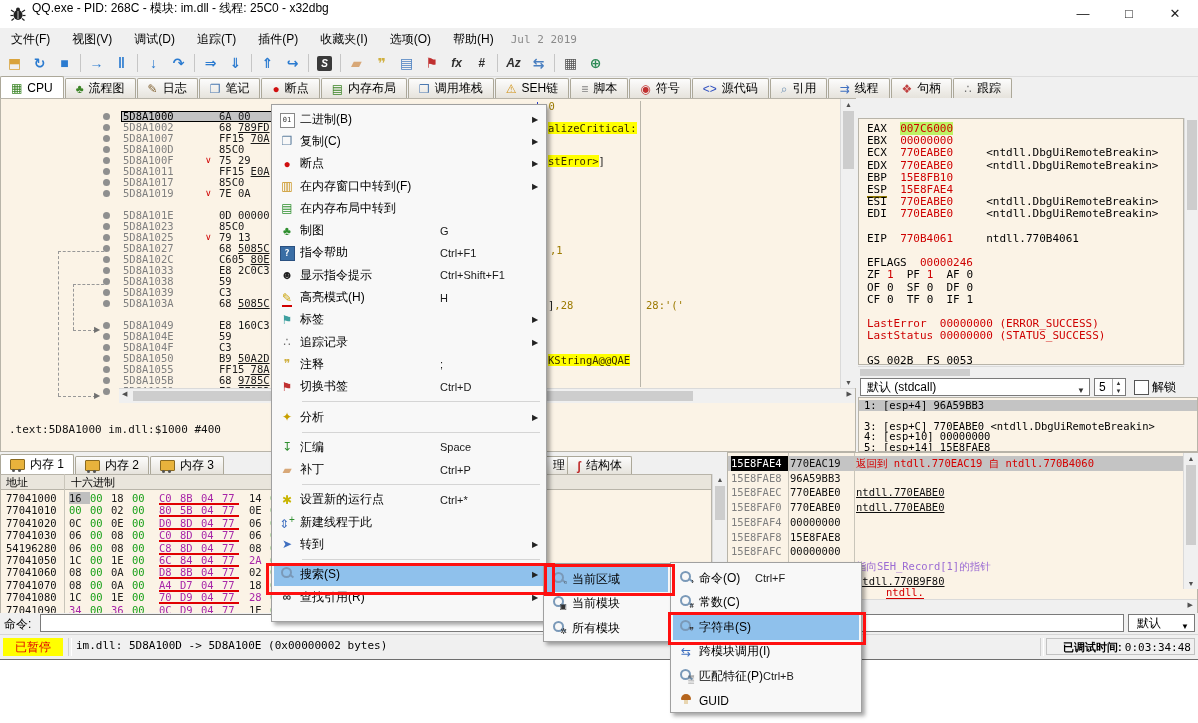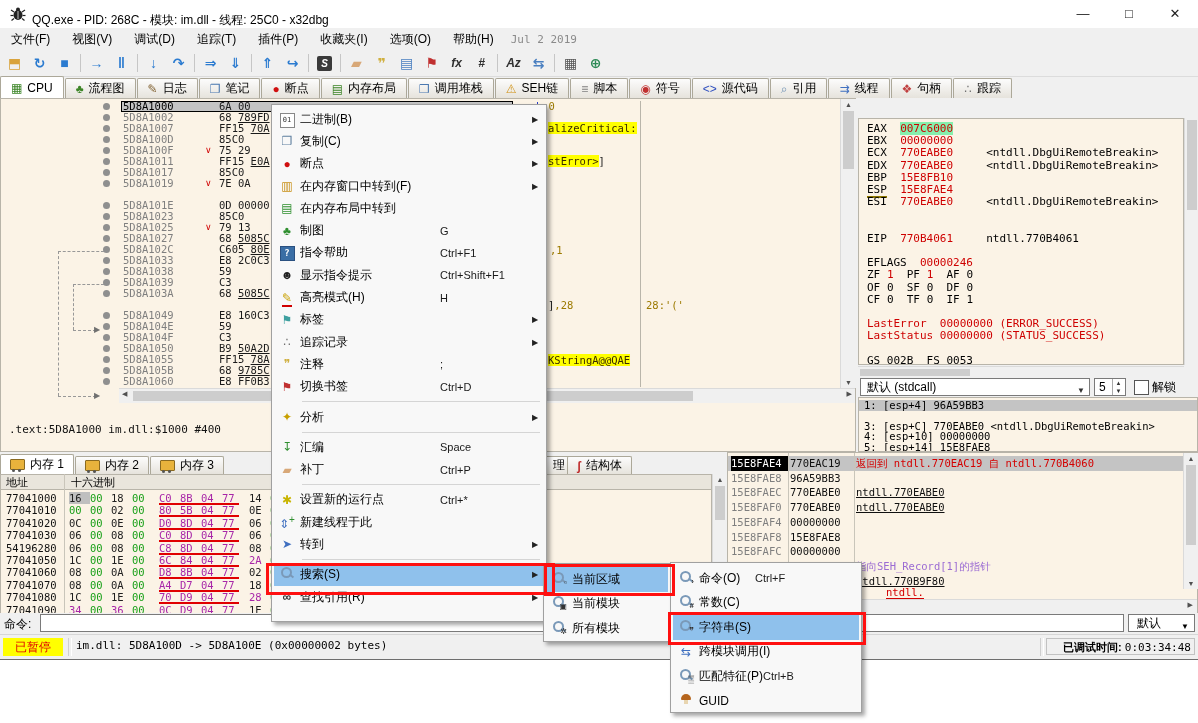--- a/index.html
+++ b/index.html
@@ -5,21 +5,21 @@
   html,body{margin:0;padding:0;background:#FFFFFF;}
   body{width:1198px;height:723px;position:relative;overflow:hidden;
        font-family:"Liberation Sans","DejaVu Sans",sans-serif;font-size:12px;color:#000;}
   .abs{position:absolute;}
   .mono{font-family:"DejaVu Sans Mono","Liberation Mono",monospace;}
 
   
   #win{position:absolute;left:0;top:0;width:1198px;height:659px;background:#F0F0F0;
        outline:1px solid #6E6E6E;}
   #titlebar{position:absolute;left:0;top:0;width:1198px;height:28px;background:#FFFFFF;}
-  #title-text{position:absolute;left:32px;top:12px;font-size:12px;white-space:nowrap;}
+  #title-text{position:absolute;left:32px;top:0;font-size:12px;white-space:nowrap;}
   #bug{position:absolute;left:10px;top:6px;width:16px;height:16px;}
   .wbtn{position:absolute;top:0;width:46px;height:28px;text-align:center;line-height:28px;
         font-size:13px;color:#222;}
   #menubar{position:absolute;left:0;top:28px;width:1198px;height:22px;background:#F0F0F0;
            display:flex;align-items:center;}
   .mb-item{padding:16px 11px;height:22px;line-height:22px;}
   #build-date{color:#8A8A8A;margin-left:6px;font-family:"DejaVu Sans Mono",monospace;font-size:11px;}
   #toolbar{position:absolute;left:0;top:50px;width:1198px;height:27px;background:#F0F0F0;
            border-bottom:1px solid #DCDCDC;display:flex;align-items:center;padding-left:2px;box-sizing:border-box;}
   .tb-icon{width:25px;height:22px;display:flex;align-items:center;justify-content:center;
@@ -37,21 +37,21 @@
 
   
   .cream{background:#FBF3E6;}
   #disasm-pane{position:absolute;left:0;top:98px;width:856px;height:354px;border:1px solid #B8B4A9;box-sizing:border-box;}
   #reg-pane{position:absolute;left:858px;top:98px;width:340px;height:354px;}
   #bottom-split{position:absolute;left:0;top:452px;width:1198px;height:3px;background:#F0F0F0;}
   #mem-pane{position:absolute;left:0;top:455px;width:727px;height:159px;}
   #stack-pane{position:absolute;left:727px;top:452px;width:471px;height:162px;border:1px solid #B8B4A9;box-sizing:border-box;}
 
   
-  #disasm-rows{position:absolute;left:0;top:2px;width:838px;height:286px;overflow:hidden;}
+  #disasm-rows{position:absolute;left:0;top:12px;width:838px;height:286px;overflow:hidden;}
   .drow{position:absolute;left:0;height:11px;width:838px;font-size:10.5px;line-height:11px;}
   .drow .dsel{position:absolute;left:120px;top:0;width:392px;height:11px;background:#C4C4C4;
               border:1px solid #000;box-sizing:border-box;}
   .dot{position:absolute;left:102px;top:2px;width:7px;height:7px;border-radius:50%;background:#8F8F8F;}
   .daddr{position:absolute;left:122px;color:#7F7F7F;}
   .drow.sel .daddr{color:#000;}
   .jmark{position:absolute;left:204px;color:#D00000;font-size:9px;}
   .dbytes{position:absolute;left:218px;color:#1A1A1A;}
   .dbytes u{text-decoration:underline;}
   .jline{position:absolute;border-color:#989898;}
@@ -71,21 +71,21 @@
   .thumb{position:absolute;background:#CDCDCD;}
 
   
   #reg-header{position:absolute;left:0;top:0;width:340px;height:20px;background:#F0F0F0;
               border:1px solid #B8B4A9;box-sizing:border-box;line-height:18px;padding-left:8px;}
   #reg-content{position:absolute;left:0;top:20px;width:326px;height:247px;border:1px solid #B8B4A9;
                box-sizing:border-box;overflow:hidden;}
   .regline{position:absolute;left:8px;white-space:pre;font-size:11px;line-height:12.2px;
            font-family:"DejaVu Sans Mono","Liberation Mono",monospace;}
   .rv{color:#CE0000;}
-  .rhl{background:#86efac;}
+  .rhl{background:#bef264;}
   .runder{border-bottom:2px solid #8B7500;}
   #reg-hscroll{left:0;top:268px;width:326px;height:11px;}
   #conv-bar{position:absolute;left:0;top:279px;width:340px;height:20px;background:#F0F0F0;}
   #conv-dd{position:absolute;left:2px;top:1px;width:230px;height:18px;background:#FFF;
            border:1px solid #7A7A7A;line-height:16px;padding-left:6px;box-sizing:border-box;}
   #conv-dd .dda{position:absolute;right:4px;top:4px;font-size:8px;color:#333;}
   #depth-spin{position:absolute;left:236px;top:1px;width:32px;height:18px;background:#FFF;
               border:1px solid #7A7A7A;box-sizing:border-box;}
   #depth-spin .num{position:absolute;left:4px;top:1px;font-size:12px;}
   #depth-spin .spa{position:absolute;right:1px;width:11px;height:8px;font-size:6px;text-align:center;
@@ -474,20 +474,21 @@
 
   <div id="reg-pane">
     <div id="reg-content" class="cream">
         <div class="regline" style="top:4px"><span>EAX</span>  <span class="rv rhl">007C6000</span></div>
         <div class="regline" style="top:16.2px"><span>EBX</span>  <span class="rv">00000000</span></div>
         <div class="regline" style="top:28.4px"><span>ECX</span>  <span class="rv">770EABE0</span>     <span>&lt;ntdll.DbgUiRemoteBreakin&gt;</span></div>
         <div class="regline" style="top:40.599999999999994px"><span>EDX</span>  <span class="rv">770EABE0</span>     <span>&lt;ntdll.DbgUiRemoteBreakin&gt;</span></div>
         <div class="regline" style="top:52.8px"><span>EBP</span>  <span class="rv">15E8FB10</span></div>
         <div class="regline" style="top:65px"><span class="runder">ESP</span>  <span class="rv">15E8FAE4</span></div>
         <div class="regline" style="top:77.19999999999999px"><span>ESI</span>  <span class="rv">770EABE0</span>     <span>&lt;ntdll.DbgUiRemoteBreakin&gt;</span></div>
+        <div class="regline" style="top:89.39999999999999px"><span>EDI</span>  <span class="rv">770EABE0</span>     <span>&lt;ntdll.DbgUiRemoteBreakin&gt;</span></div>
         <div class="regline" style="top:101.6px"> </div>
         <div class="regline" style="top:113.8px"><span>EIP</span>  <span class="rv">770B4061</span>     <span>ntdll.770B4061</span></div>
         <div class="regline" style="top:126px"> </div>
         <div class="regline" style="top:138.2px"><span>EFLAGS</span>  <span class="rv">00000246</span></div>
         <div class="regline" style="top:150.39999999999998px"><span>ZF</span> <span class="rv">1</span>  <span>PF</span> <span class="rv">1</span>  <span>AF</span> <span>0</span></div>
         <div class="regline" style="top:162.6px"><span>OF</span> <span>0</span>  <span>SF</span> <span>0</span>  <span>DF</span> <span>0</span></div>
         <div class="regline" style="top:174.79999999999998px"><span>CF</span> <span>0</span>  <span>TF</span> <span>0</span>  <span>IF</span> <span>1</span></div>
         <div class="regline" style="top:187px"> </div>
         <div class="regline" style="top:199.2px"><span class="rv">LastError  00000000 (ERROR_SUCCESS)</span></div>
         <div class="regline" style="top:211.39999999999998px"><span class="rv">LastStatus 00000000 (STATUS_SUCCESS)</span></div>

